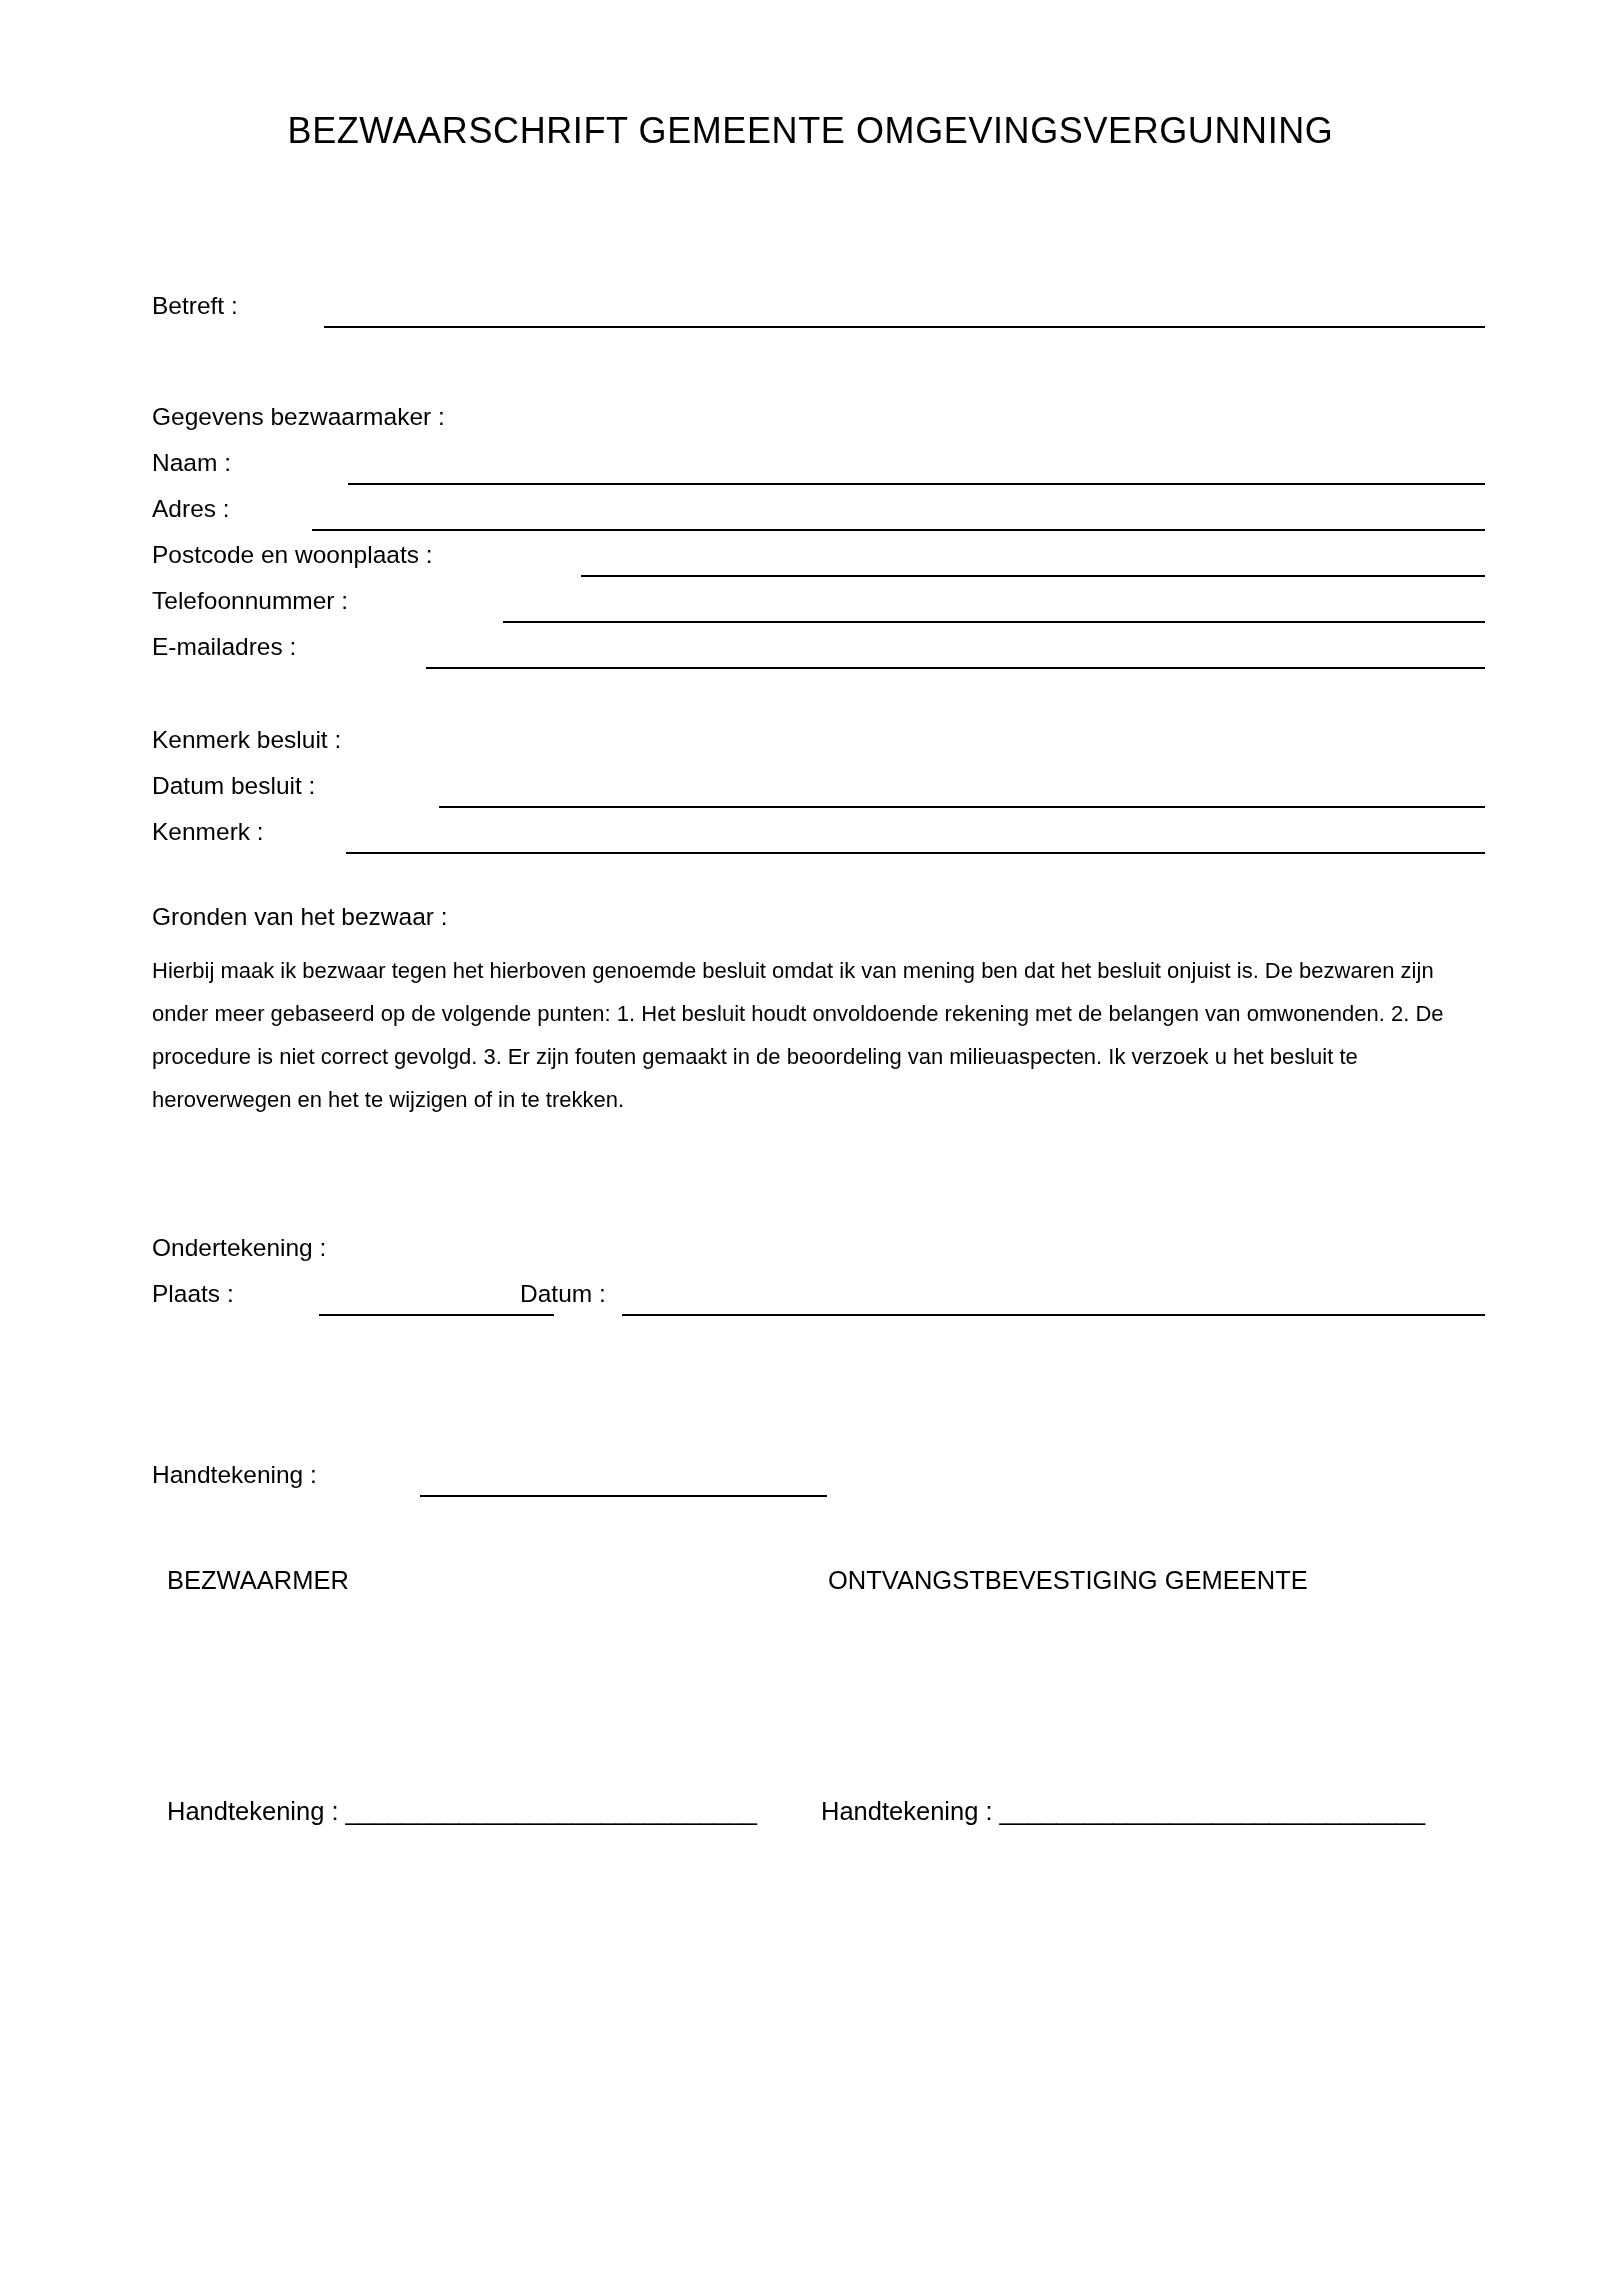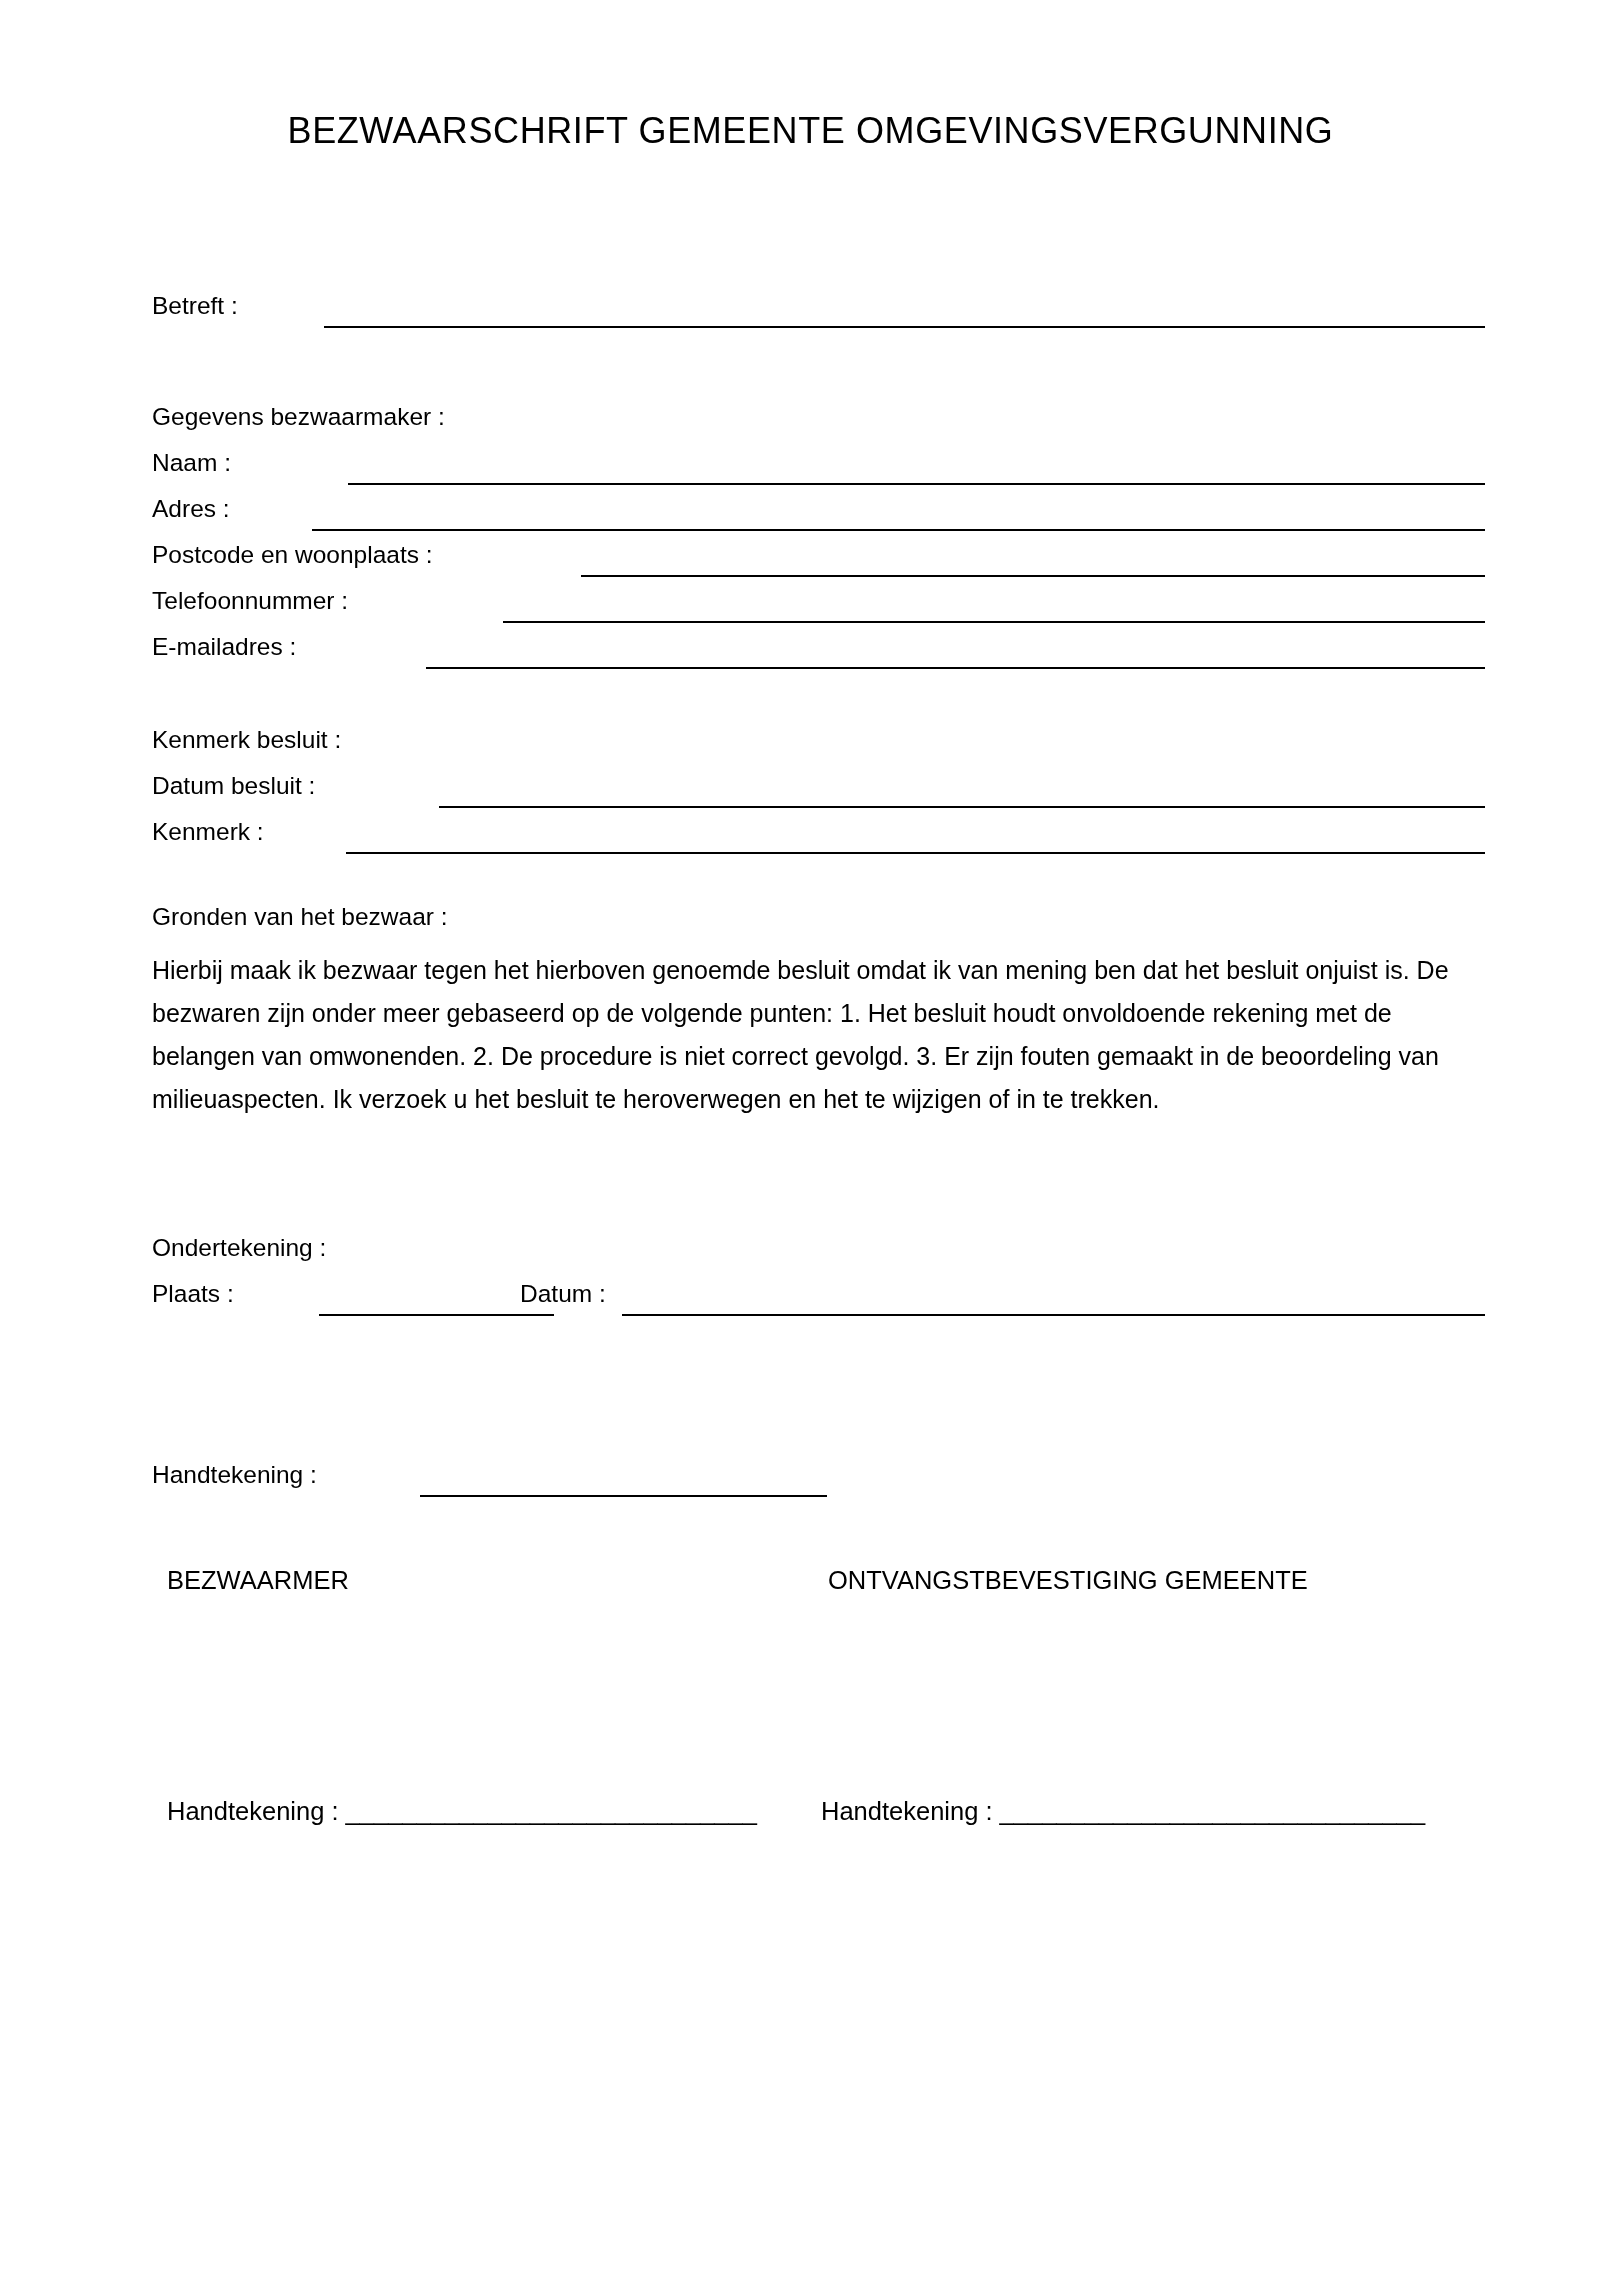--- a/index.html
+++ b/index.html
@@ -62,21 +62,21 @@
     white-space: nowrap;
     line-height: 29px;
   }
 
   
   .body-par {
     position: absolute;
     left: 152px;
     top: 949px;
     width: 1299px;
-    font-size: 25px;
+    font-size: 22px;
     line-height: 43px;
     text-align: left;
   }
 
   
   .col-head {
     position: absolute;
     font-size: 25.5px;
     white-space: nowrap;
     line-height: 29px;

